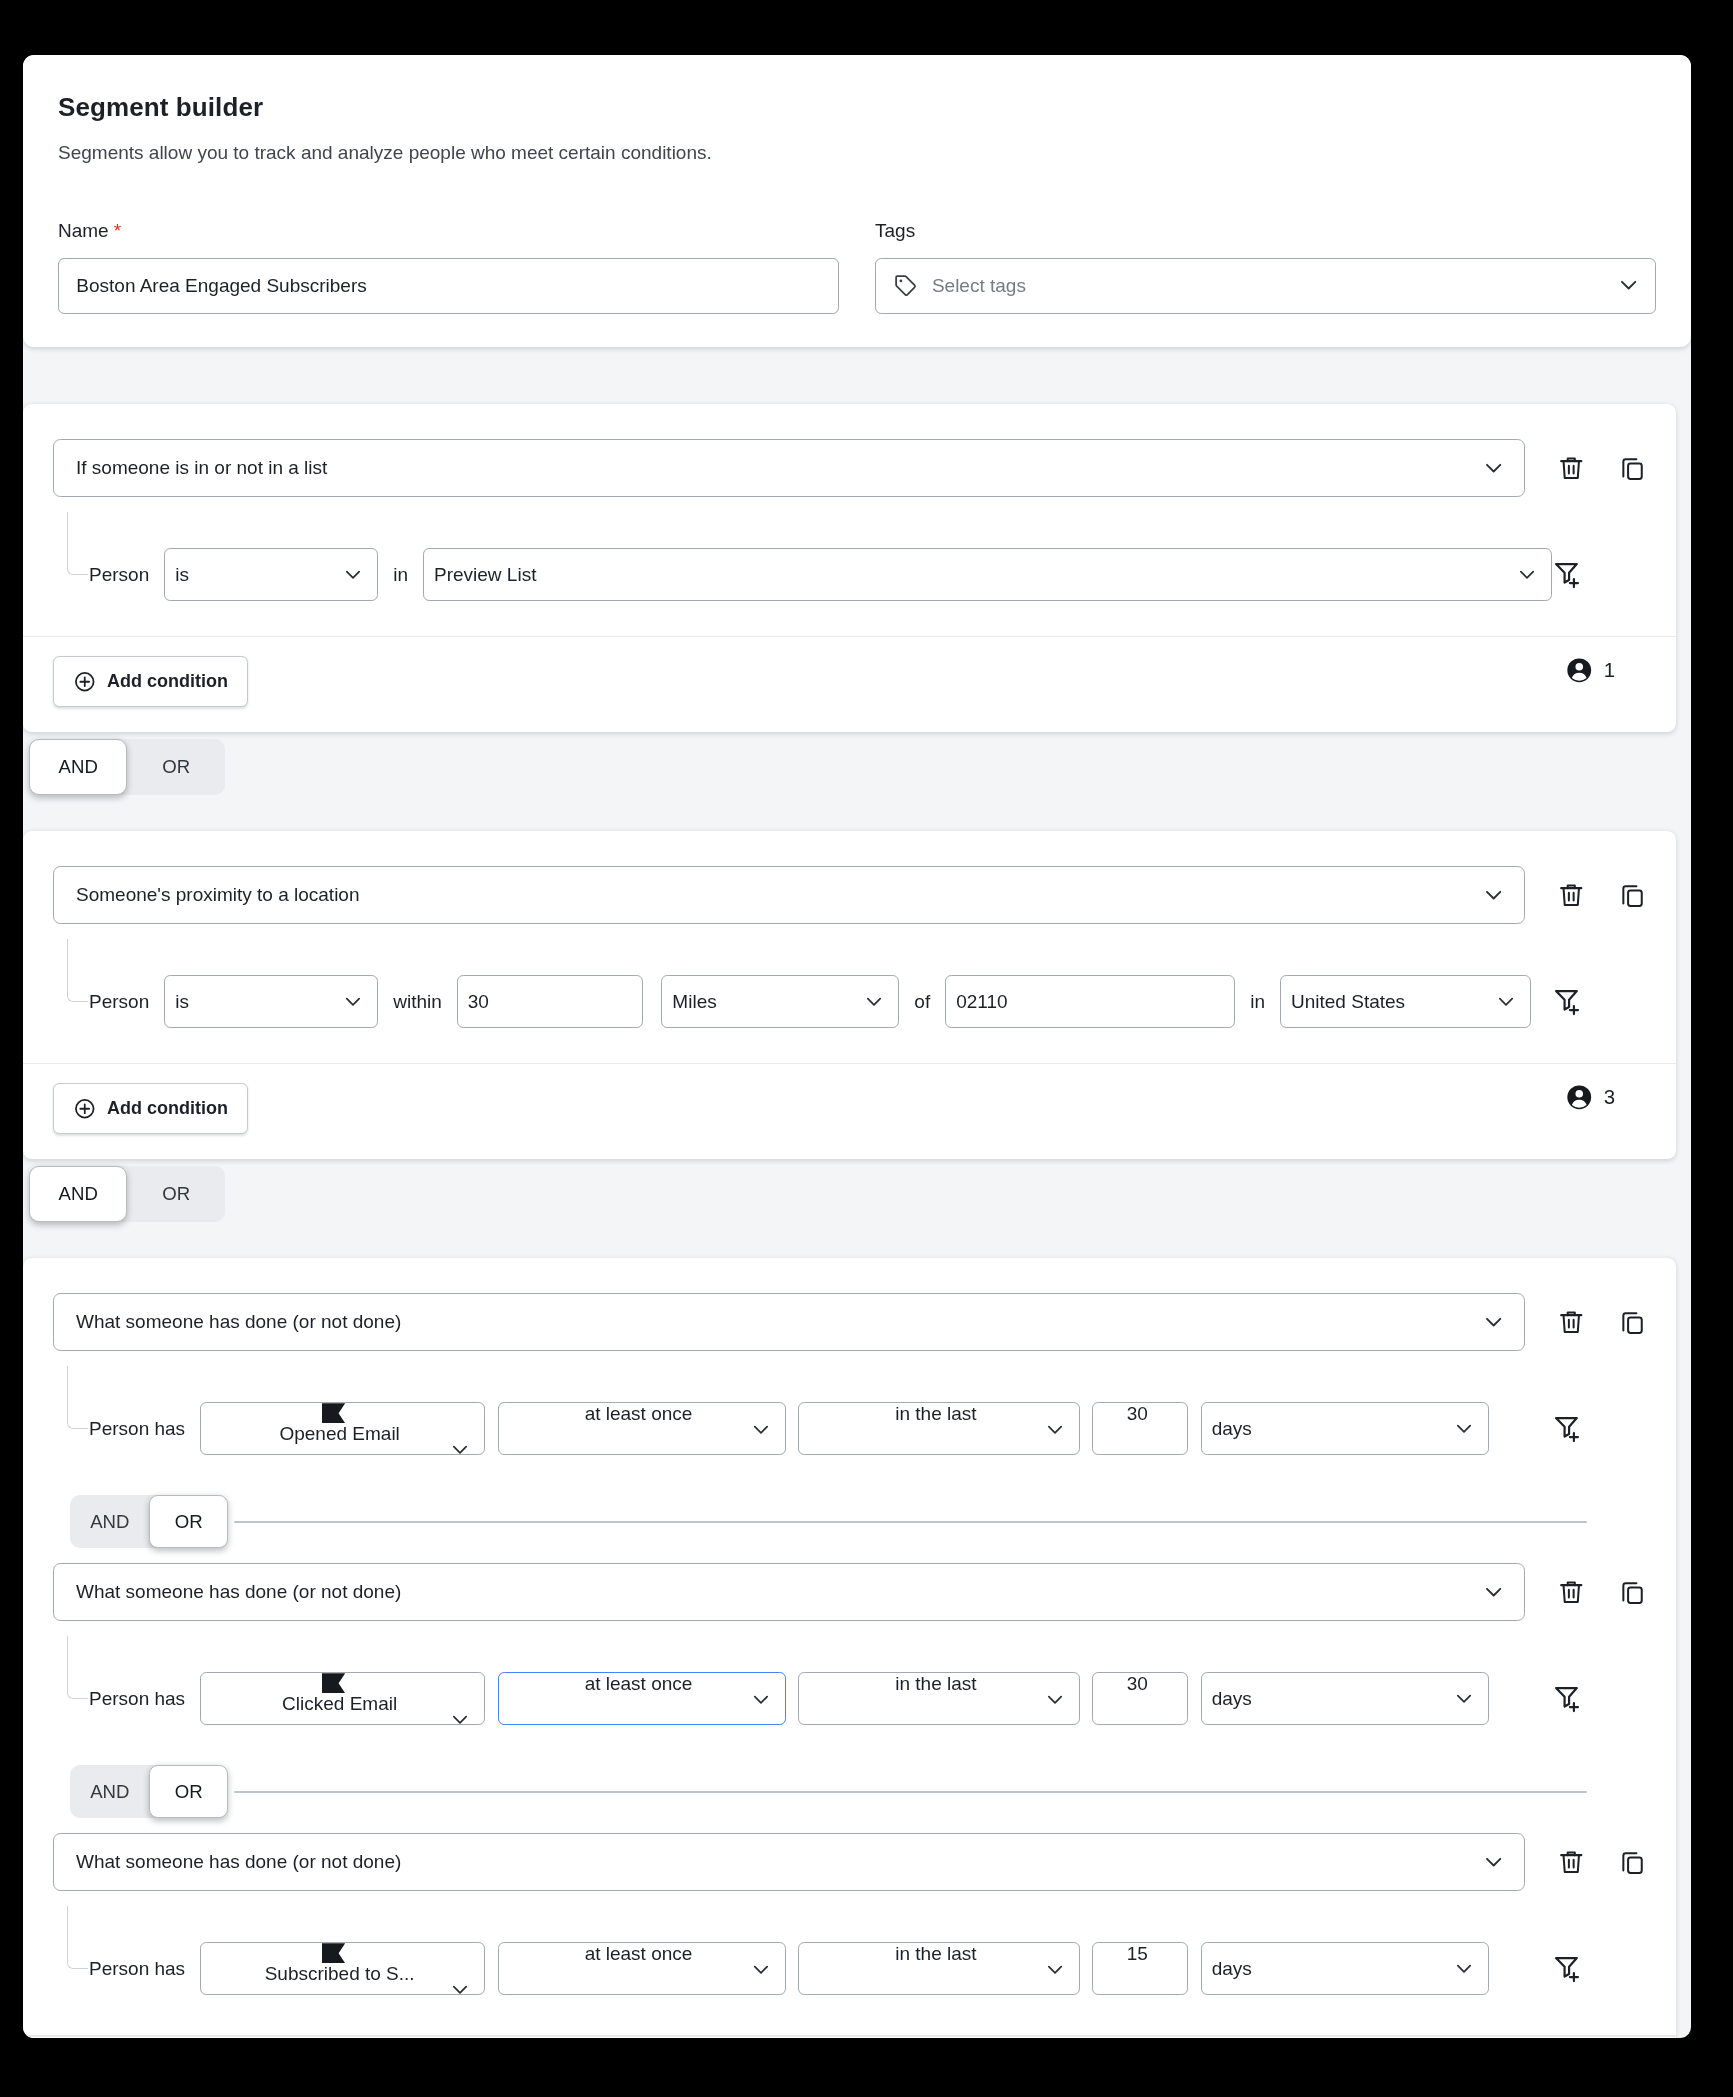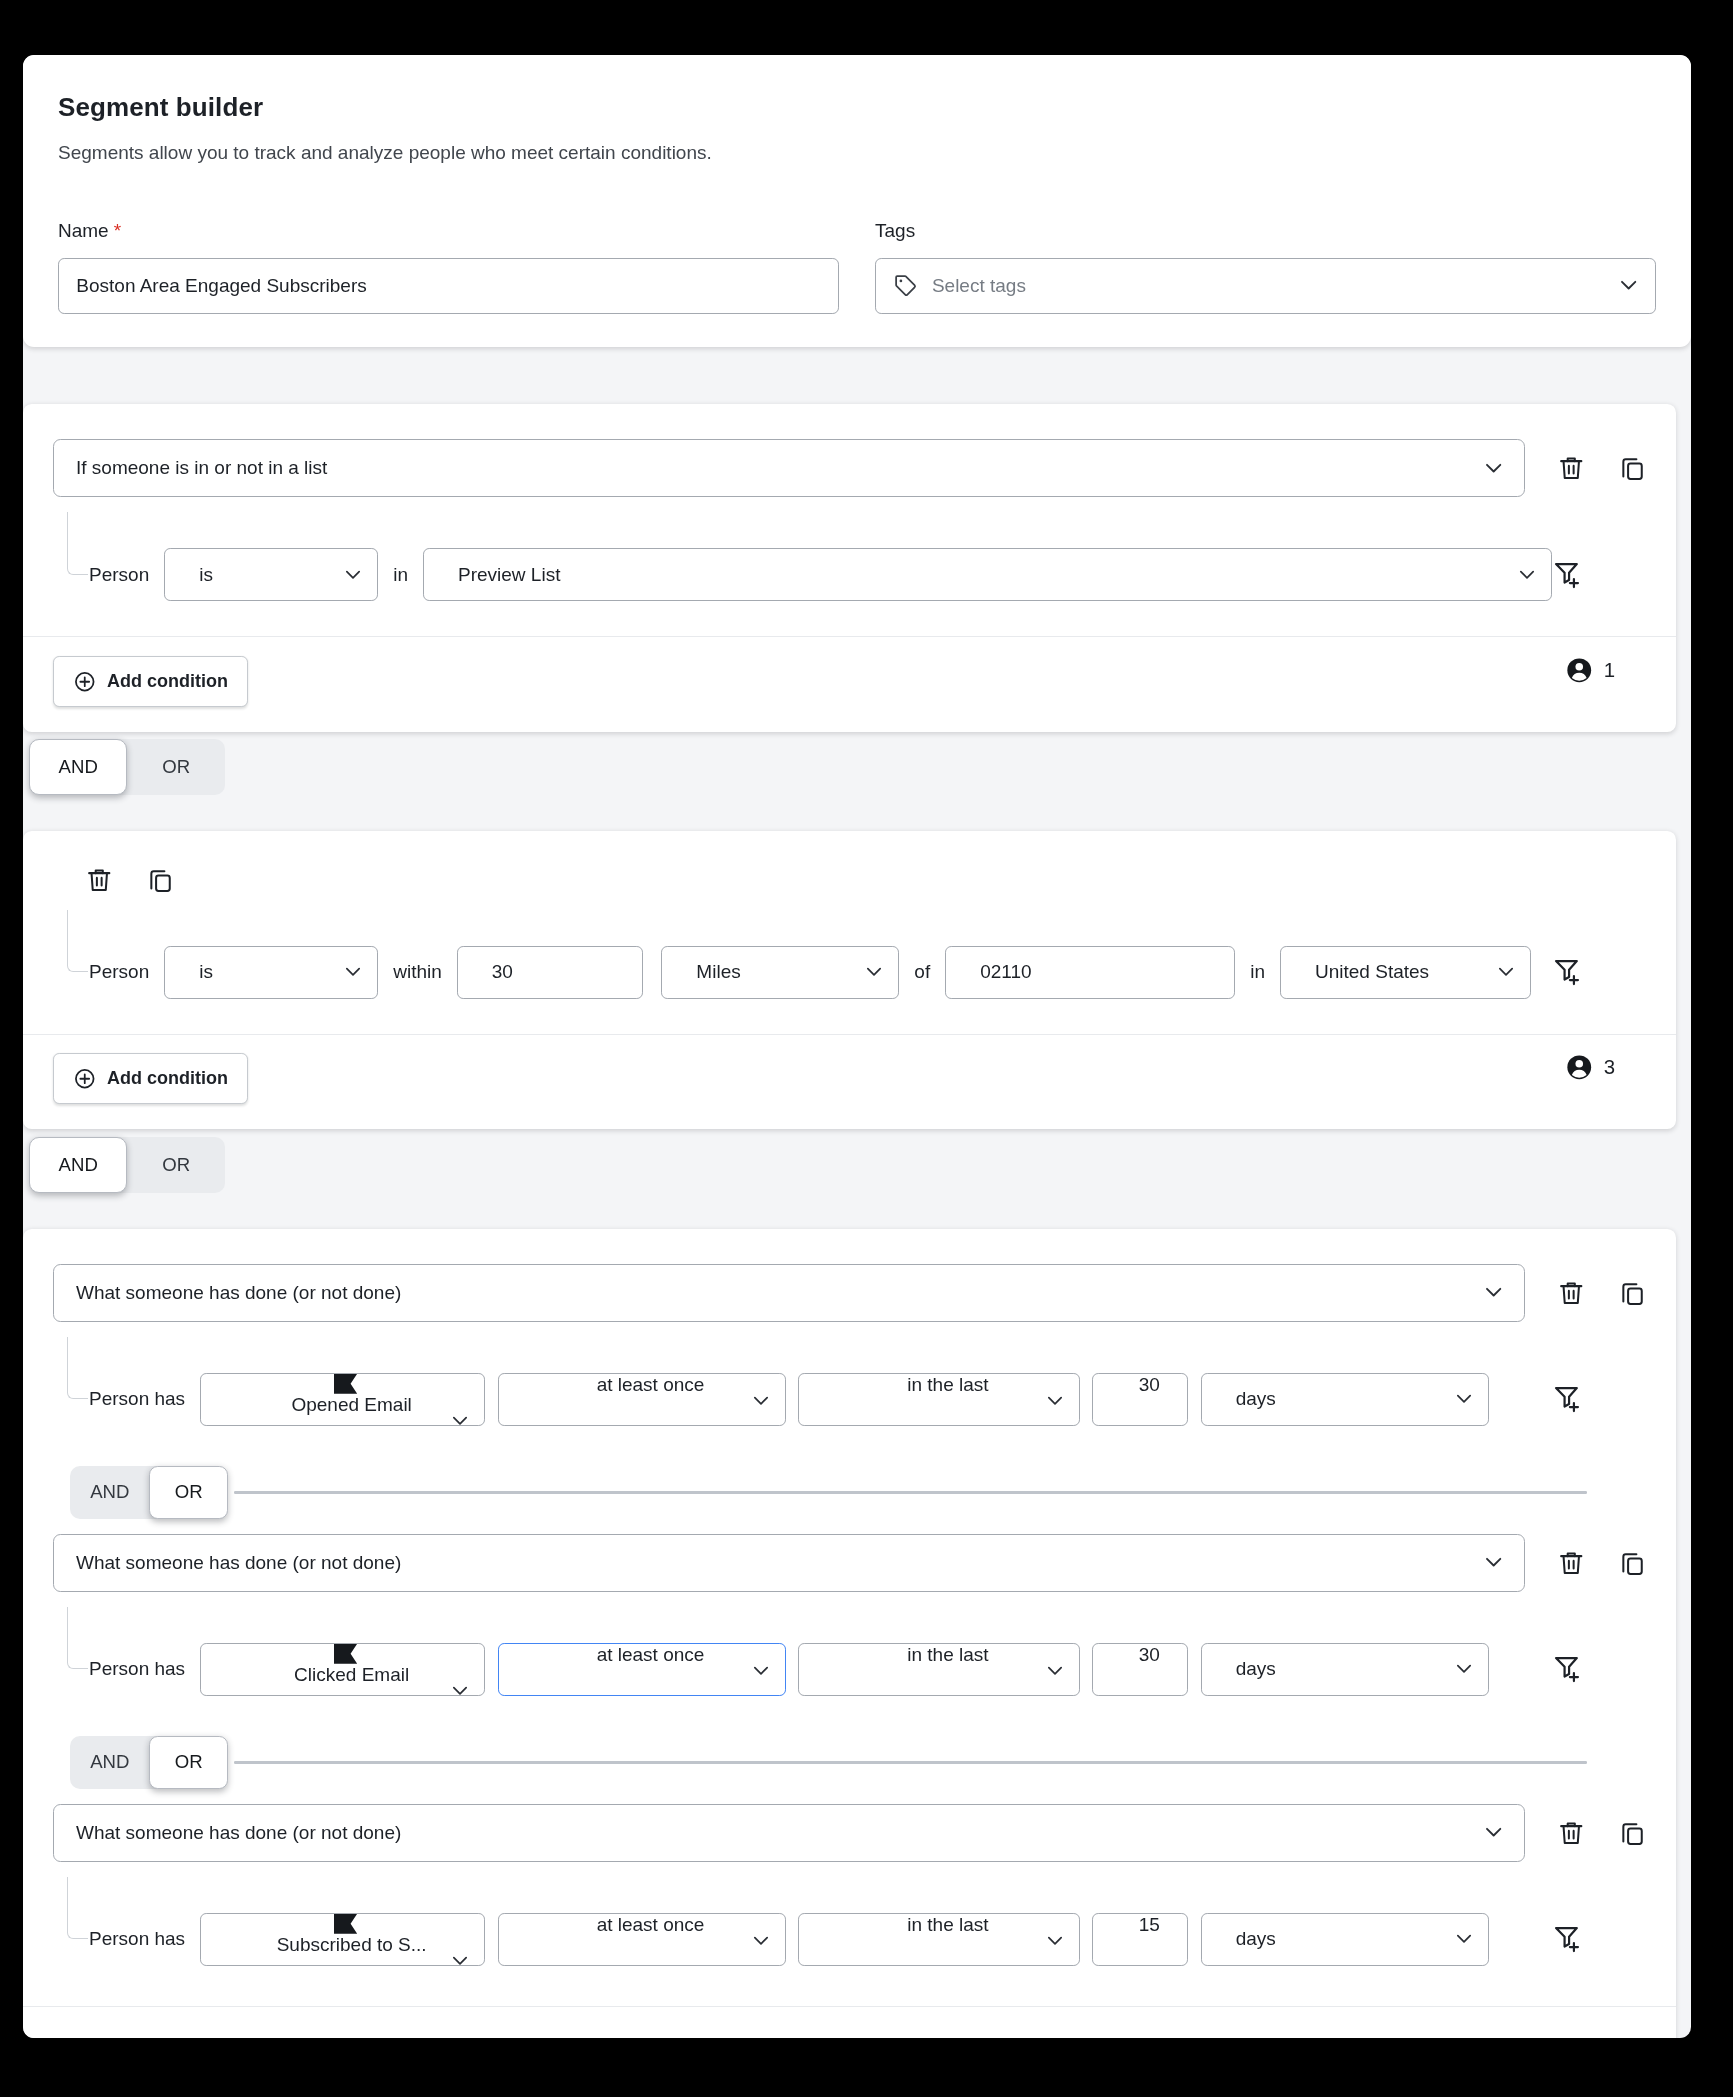--- a/index.html
+++ b/index.html
@@ -24,21 +24,21 @@
   .g1 { margin-top:57px; }
   .header-row { display:flex; align-items:center; }
   .header-select { width:1480px; height:58px; border:1.2px solid #a4a9b0; border-radius:7.4px; display:flex; align-items:center; padding:0 22px; font-size:19px; background:#fff; }
   .header-select .chev { margin-left:auto; display:flex; }
   .icon-btn { margin-left:32px; background:none; border:none; display:flex; align-items:center; cursor:pointer; }
 
   .cond-row { position:relative; margin-top:51px; display:flex; align-items:center; padding-left:36px; padding-right:64px; }
   .elbow { position:absolute; left:13.6px; top:-36px; width:21px; height:calc(50% + 36px); border-left:1.9px solid #cfd3d8; border-bottom:1.9px solid #cfd3d8; border-bottom-left-radius:6.2px; }
   .rlabel { font-size:19px; margin-right:15px; white-space:nowrap; }
   .mid-label { font-size:19px; margin:0 15px; white-space:nowrap; }
-  .sel, .tbox { height:53px; border:1.2px solid #a4a9b0; border-radius:6.2px; background:#fff; display:flex; align-items:center; padding:0 16px 0 34px; font-size:19px; white-space:nowrap; }
+  .sel, .tbox { height:53px; border:1.2px solid #a4a9b0; border-radius:6.2px; background:#fff; display:flex; align-items:center; padding:0 16px 0 10px; font-size:19px; white-space:nowrap; }
   .sel .chev { margin-left:auto; padding-left:11px; display:flex; }
   .sel.focused { border:1.9px solid #4285f4; }
   .grow { flex:1; }
   .w-op { width:214px; }
   .w-dist { width:186px; }
   .w-unit { width:238px; }
   .w-zip { width:290px; }
   .w-country { width:251px; }
   .w-metric { width:285px; }
   .w-freq { width:288px; }
@@ -175,20 +175,28 @@
 
   <div class="andor-band">
     <div class="toggle">
       <div class="seg active">AND</div>
       <div class="seg">OR</div>
     </div>
   </div>
 
   <section class="group-card">
     <div class="header-row">
+      <div class="header-select">
+        <span>Someone's proximity to a location</span>
+        <span class="chev">
+            <svg width="17.3" height="11" viewBox="0 0 26 16">
+              <path d="M3 2.5 L13 12.5 L23 2.5" fill="none" stroke="#2a2e34" stroke-width="2.8" stroke-linecap="round" stroke-linejoin="round"></path>
+            </svg>
+          </span>
+      </div>
       <button class="icon-btn">
         <svg width="28.5" height="28.5" viewBox="0 0 24 24" fill="none" stroke="#1d2127" stroke-width="1.7" stroke-linecap="round" stroke-linejoin="round">
             <path d="M3.5 6h17"></path>
             <path d="M9 6V3.8h6V6"></path>
             <path d="M5.5 6l1 14.2h11L18.5 6"></path>
             <path d="M10 10v6.5M14 10v6.5"></path>
           </svg>
       </button>
       <button class="icon-btn">
         <svg width="28.5" height="28.5" viewBox="0 0 24 24" fill="none" stroke="#1d2127" stroke-width="1.7" stroke-linecap="round" stroke-linejoin="round">

